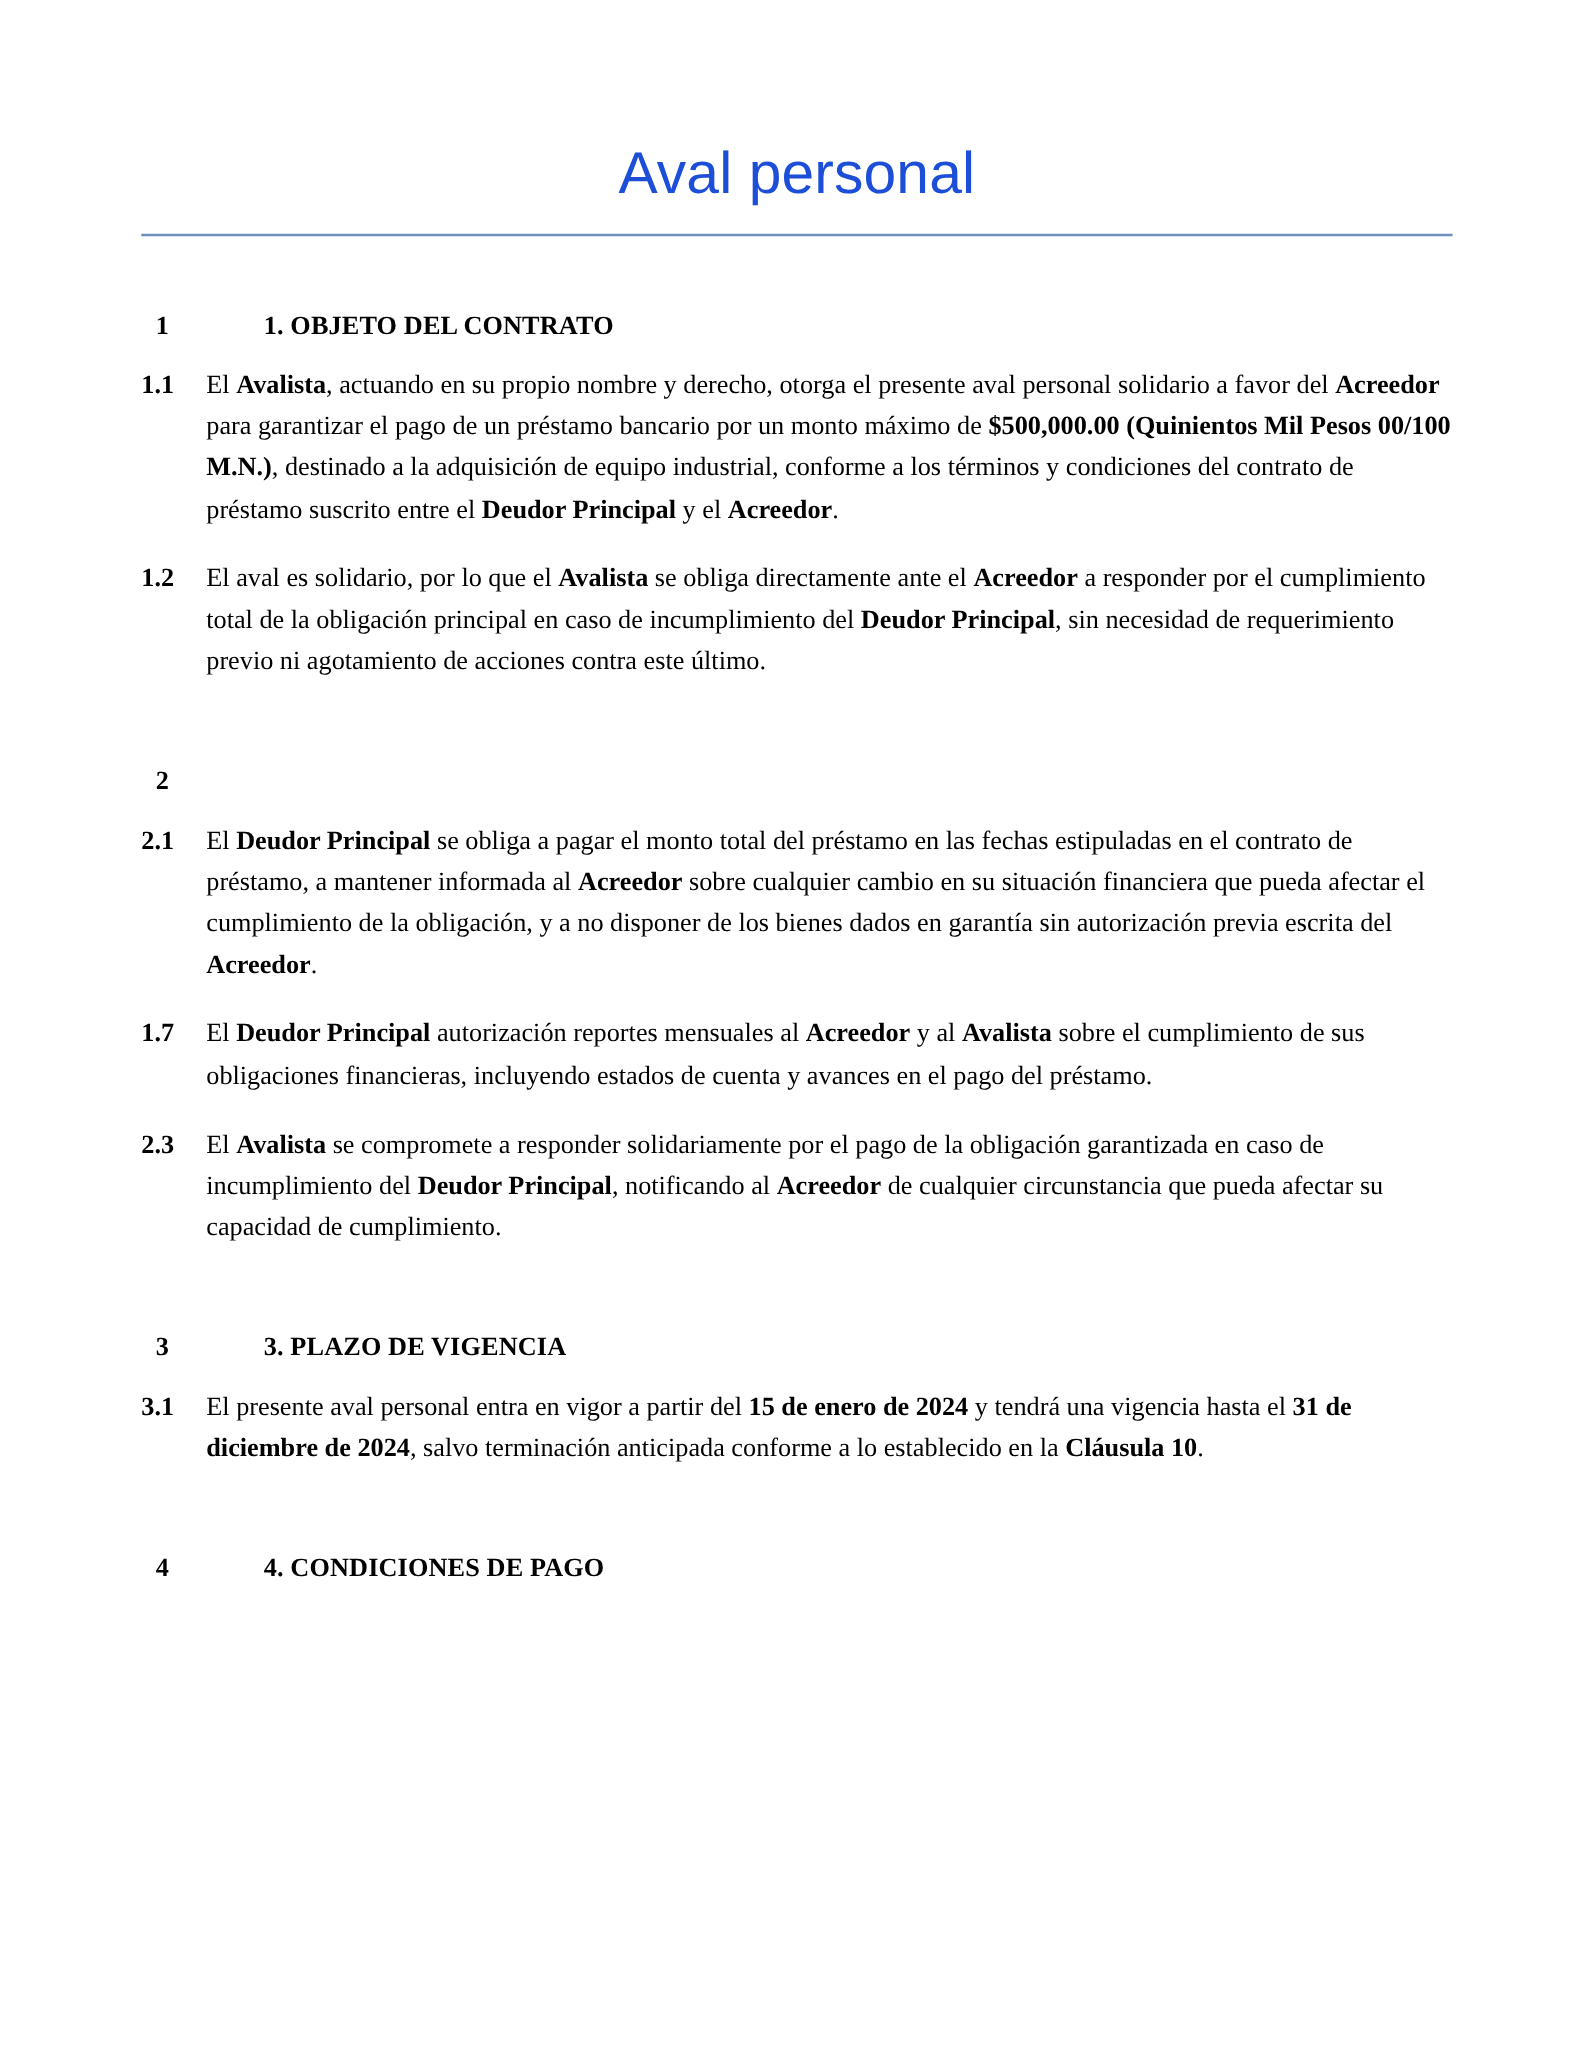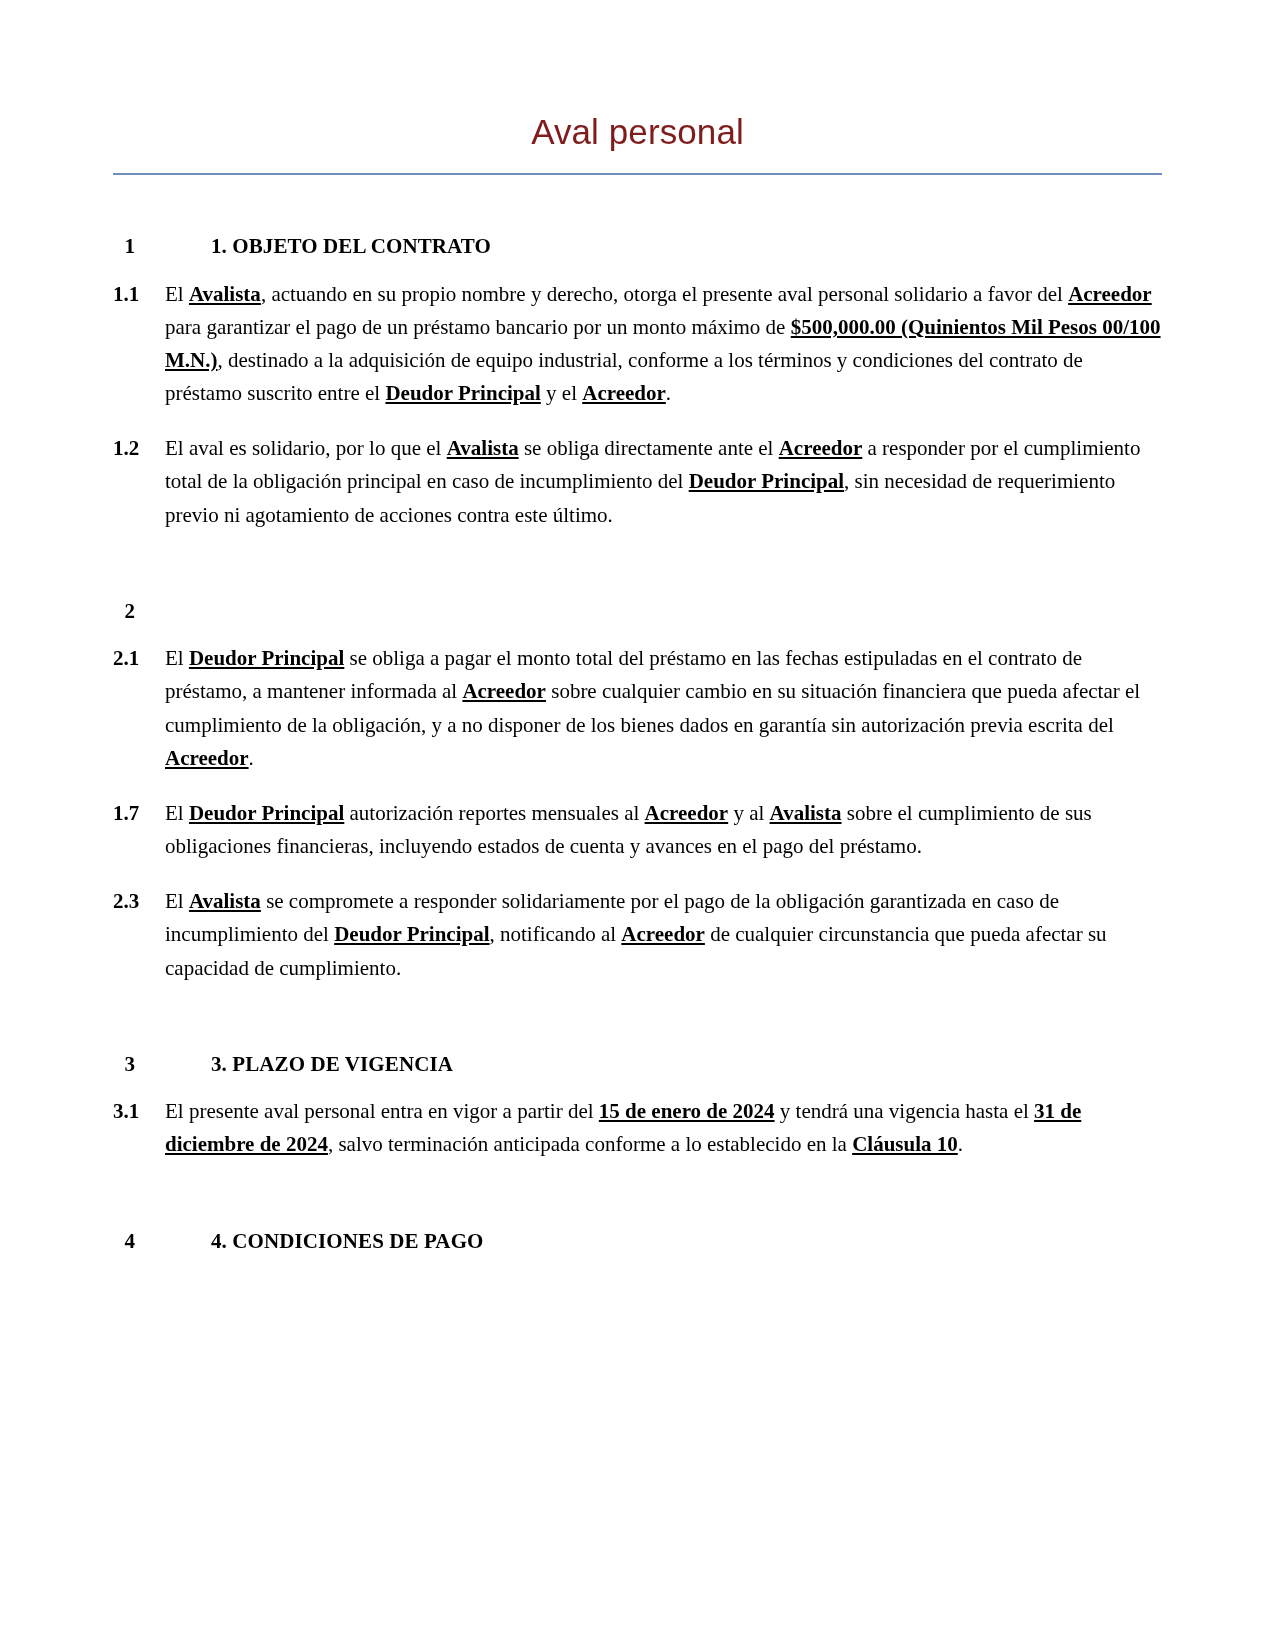--- a/index.html
+++ b/index.html
@@ -26,24 +26,24 @@
   }
 
   
   .title-block {
     padding-top: 112px;
     margin-left: 113px;
     margin-right: 113px;
   }
   .doc-title {
     font-family: "Liberation Sans", "DejaVu Sans", sans-serif;
-    font-size: 35px;
+    font-size: 47px;
     font-weight: 400;
     line-height: 1.12;
-    color: #7f1d1d;
+    color: #1d4ed8;
     text-align: center;
     letter-spacing: 0.1px;
     margin: 0;
     padding-bottom: 22px;
   }
   .title-rule {
     height: 2px;
     background: #6e8fbe;
     width: 100%;
   }
@@ -106,21 +106,20 @@
   }
   .clause-body {
     flex: 1 1 auto;
     font-size: 21px;
     font-weight: 400;
     line-height: 1.58;
     text-align: left;
   }
   .clause-body b {
     font-weight: 700;
-    text-decoration: underline;
   }
 </style>
 </head>
 <body>
 
 <div class="page">
 
   <div class="title-block">
     <h1 class="doc-title">Aval personal</h1>
     <div class="title-rule"></div>

